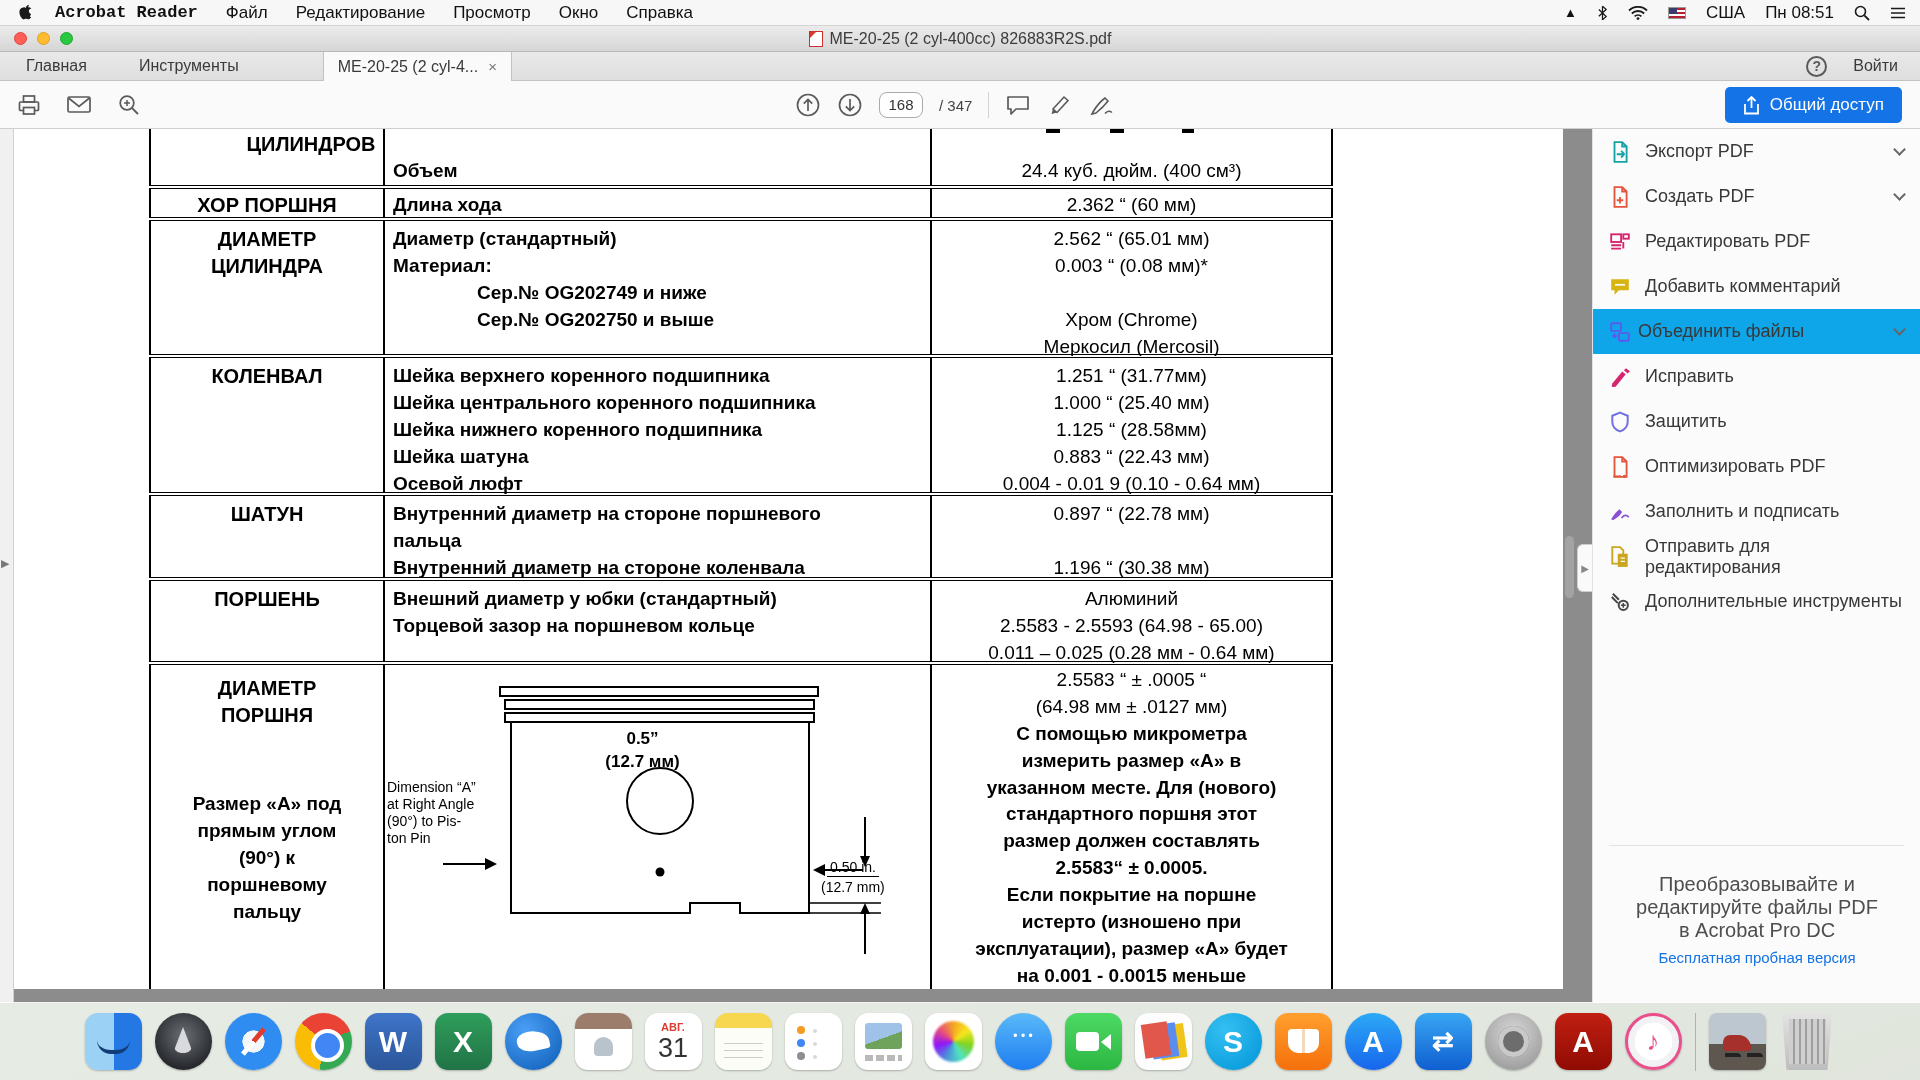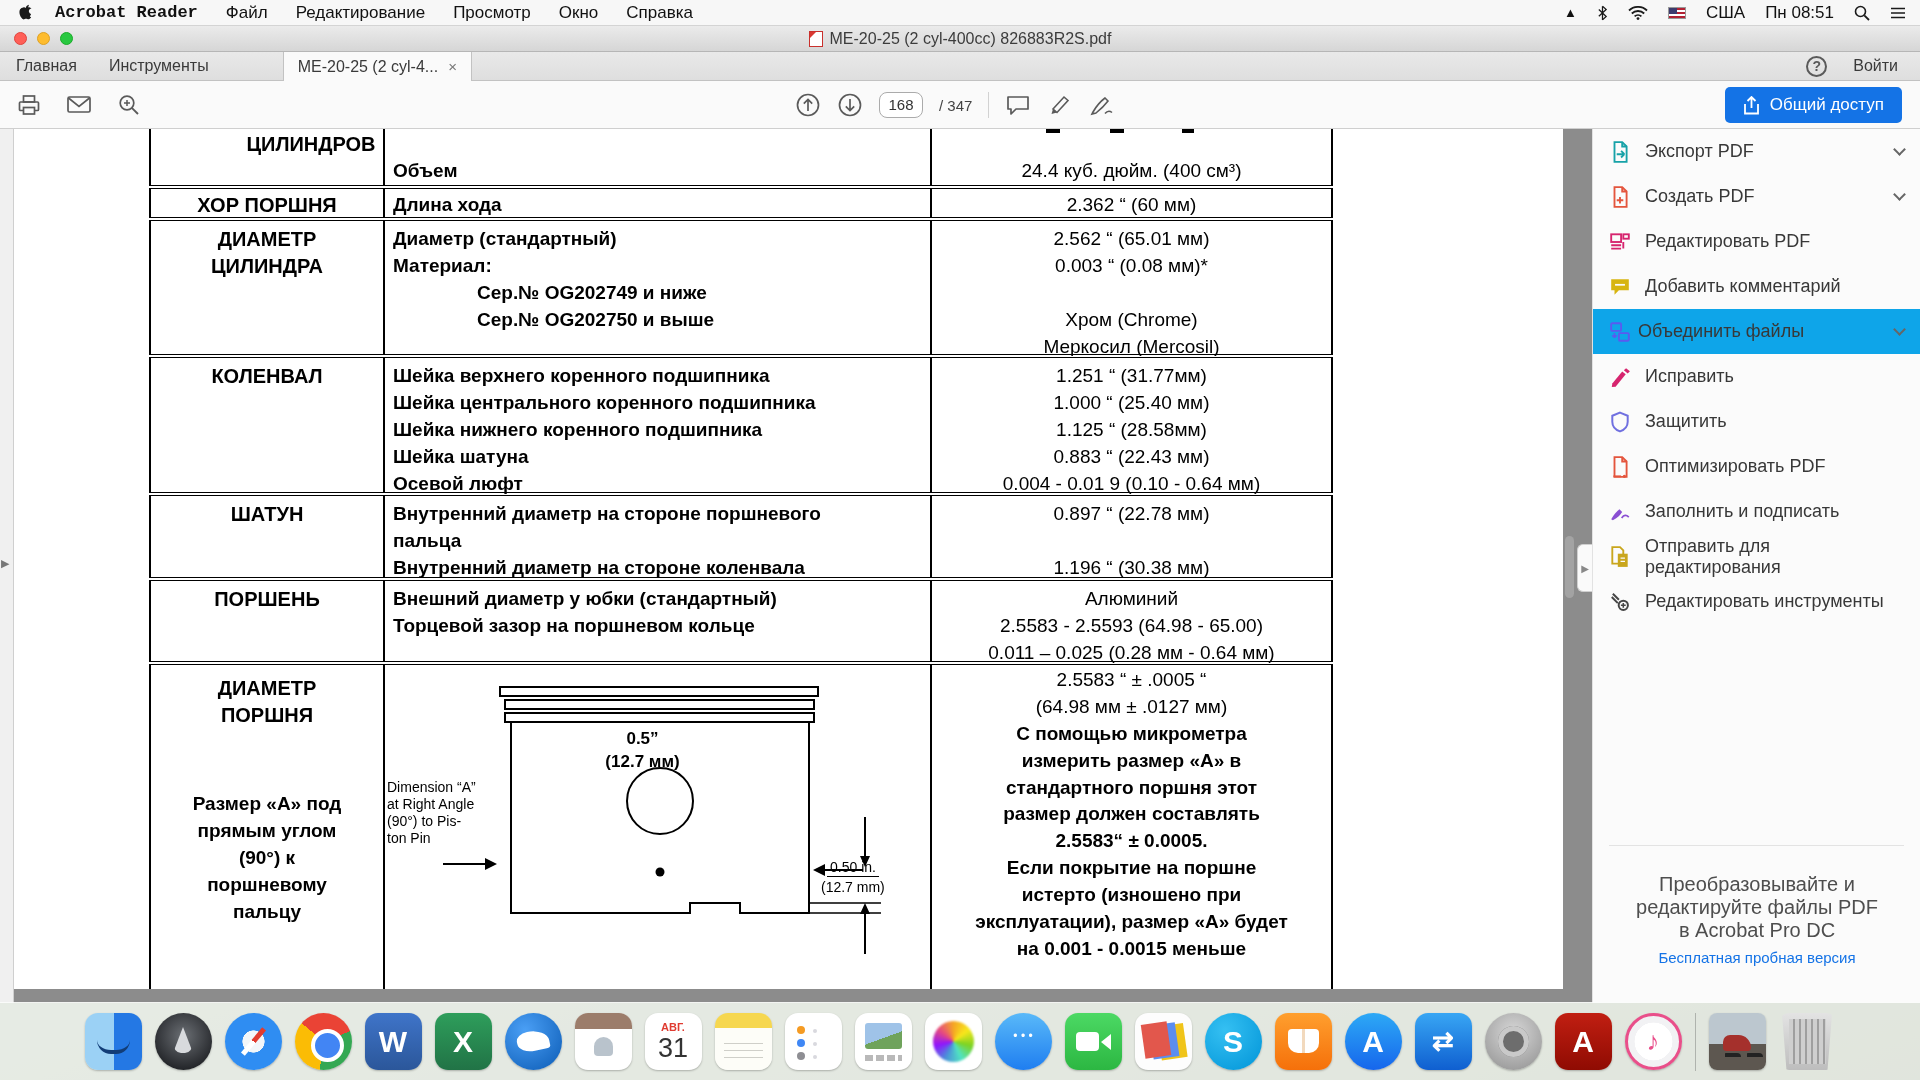--- a/index.html
+++ b/index.html
@@ -29,21 +29,21 @@
   .light { width:13px; height:13px; border-radius:50%; }
   .l-close { background:#ff5f57; border:1px solid #e0443e; }
   .l-min { background:#febc2e; border:1px solid #dea123; }
   .l-zoom { background:#28c840; border:1px solid #1aab29; }
   .tb-title { margin:0 auto; display:flex; align-items:center; gap:7px; font-size:16px; color:#3c3c3c; }
   .pdficon { width:14px; height:16px; background:#fff; border:1px solid #c9302c; position:relative; display:inline-block; }
   .pdficon::after { content:""; position:absolute; left:0; top:0; border-style:solid; border-width:6px 6px 0 0; border-color:#d93831 transparent transparent transparent; }
 
   .tabbar { height:29px; background:linear-gradient(#e9e9e9,#dedede); border-bottom:1px solid #c2c2c2;
     display:flex; align-items:stretch; font-size:16px; color:#3a3a3a; position:relative; }
-  .tab-plain { display:flex; align-items:center; padding:0 16px; }
+  .tab-plain { display:flex; align-items:center; padding:0 26px; }
   .tab-doc { display:flex; align-items:center; gap:10px; padding:0 14px; background:#fafafa;
     border-left:1px solid #c2c2c2; border-right:1px solid #c2c2c2; margin-left:58px; margin-bottom:-1px; }
   .tab-close { color:#777; font-size:15px; }
   .tab-right { margin-left:auto; display:flex; align-items:center; gap:26px; padding-right:22px; }
   .helpq { width:21px; height:21px; border:2px solid #5a5a5a; border-radius:50%; color:#5a5a5a;
     font-size:14px; font-weight:700; display:flex; align-items:center; justify-content:center; }
 
   .toolbar { height:48px; background:#fafafa; border-bottom:1px solid #cfcfcf; position:relative;
     display:flex; align-items:center; }
   .tb-left { display:flex; align-items:center; gap:24px; padding-left:16px; }
@@ -488,20 +488,21 @@
                     <div>ton Pin</div>
                   </div>
                 <div class="dlab rdim1">0.50 in.</div>
                 <div class="dlab rdim2">(12.7 mm)</div>
               </div>
               <div class="cell c3" id="s6vals">
                   <div class="ln">2.5583 “ ± .0005 “</div>
                   <div class="ln">(64.98 мм ± .0127 мм)</div>
                   <div class="ln b">С помощью микрометра</div>
                   <div class="ln b">измерить размер «А» в</div>
+                  <div class="ln b">указанном месте. Для (нового)</div>
                   <div class="ln b">стандартного поршня этот</div>
                   <div class="ln b">размер должен составлять</div>
                   <div class="ln b">2.5583“ ± 0.0005.</div>
                   <div class="ln b">Если покрытие на поршне</div>
                   <div class="ln b">истерто (изношено при</div>
                   <div class="ln b">эксплуатации), размер «А» будет</div>
                   <div class="ln b">на 0.001 - 0.0015 меньше</div>
                 </div>
             </div>
           </div>
@@ -615,21 +616,21 @@
               <span>Отправить для редактирования</span>
             </div>
             <div class="tool-item">
               <span class="ticon" style="color: rgb(69, 69, 69);">
                 <svg width="22" height="22" viewBox="0 0 20 20">
                   <path d="M2.5 5.5 8 11M3.5 2.5 9 8" stroke="currentColor" stroke-width="1.8"></path>
                   <circle cx="13" cy="13" r="4.2" fill="none" stroke="currentColor" stroke-width="1.8"></circle>
                   <path d="M13 10.8v4.4M10.8 13h4.4" stroke="currentColor" stroke-width="1.4"></path>
                 </svg>
               </span>
-              <span>Редактировать инструменты</span>
+              <span>Дополнительные инструменты</span>
             </div>
           </div>
         <div class="sb-divider"></div>
         <div class="promo">
           <span>Преобразовывайте и редактируйте файлы PDF</span><br>
           <span>в Acrobat Pro DC</span>
         </div>
         <div class="trial">Бесплатная пробная версия</div>
       </div>
     </div>

